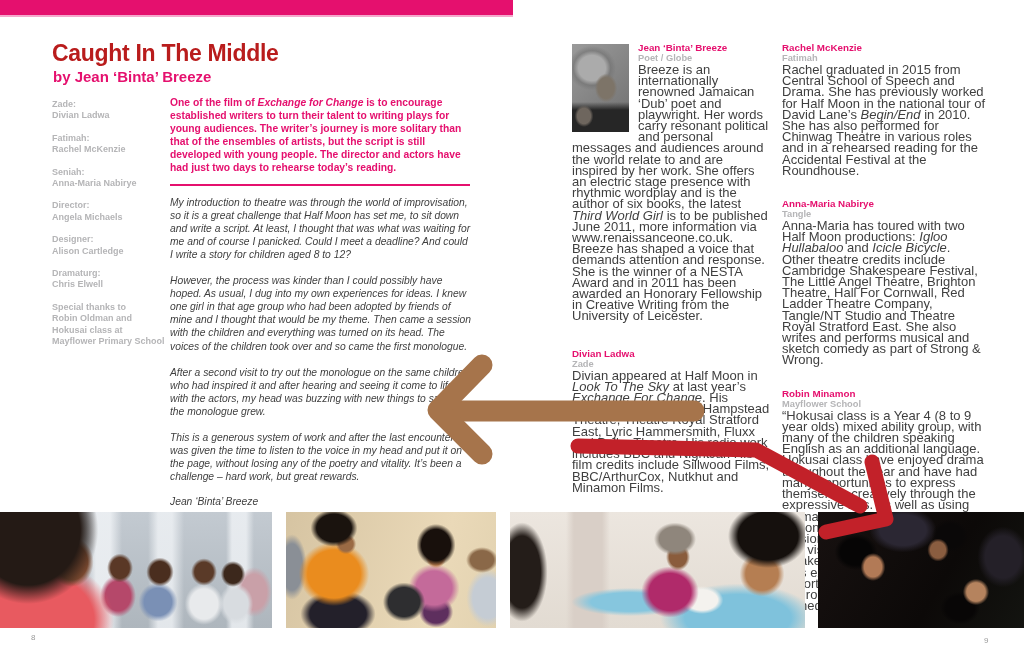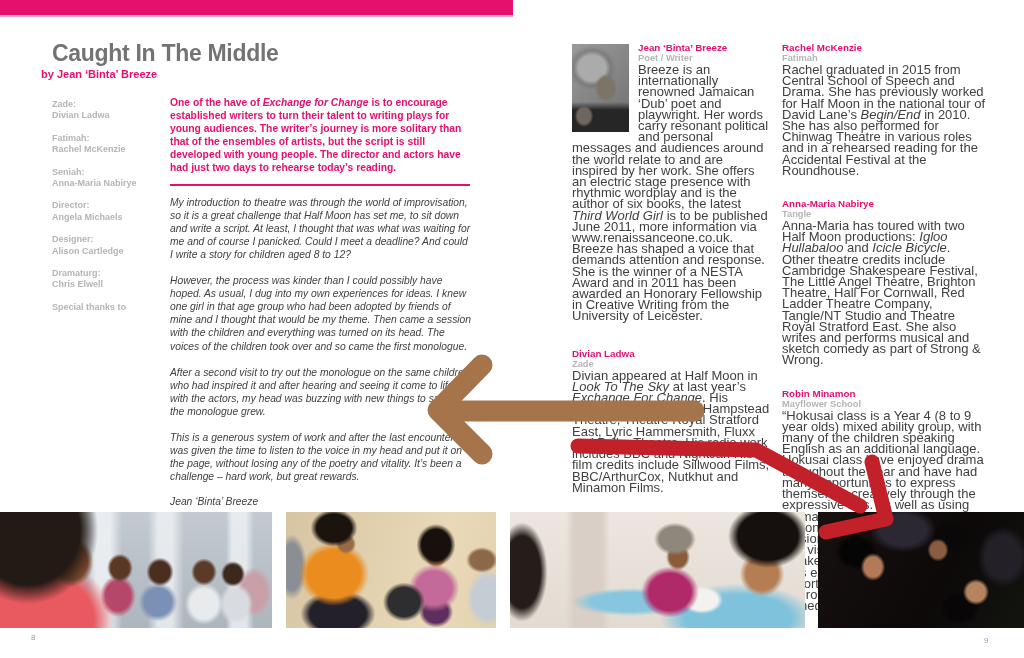--- a/index.html
+++ b/index.html
@@ -3,22 +3,22 @@
 <meta charset="utf-8">
 <style>
   html,body{margin:0;padding:0;background:#e9e9e9;}
   .page{position:relative;width:1024px;height:658px;background:#ffffff;overflow:hidden;
         font-family:"Liberation Sans",sans-serif;}
   
   .topbar{position:absolute;left:0;top:0;width:513px;height:15px;background:#E5106E;
           border-bottom:2px solid #F5A8CC;}
   
   .title{position:absolute;left:52px;top:40px;font-size:23px;font-weight:bold;
-         color:#737373;letter-spacing:-0.3px;}
-  .byline{position:absolute;left:41px;top:68px;font-size:11px;font-weight:bold;color:#E5106E;}
+         color:#b91c1c;letter-spacing:-0.3px;}
+  .byline{position:absolute;left:53px;top:68px;font-size:15px;font-weight:bold;color:#E5106E;}
   
   .credits{position:absolute;left:52px;top:99px;width:116px;}
   .credit{margin-bottom:11px;font-size:9px;line-height:11.4px;font-weight:bold;color:#B5B5B7;}
   
   .main-col{position:absolute;left:170px;top:96px;width:302px;}
   .intro{margin:0;font-size:10.3px;line-height:13.1px;font-weight:bold;color:#E5106E;}
   .rule{margin:9px 0 0 0;border:none;border-top:2px solid #E5106E;width:300px;}
   .bodytext p{margin:0 0 13px 0;font-size:10.3px;line-height:13.1px;color:#3F3F3F;}
   .signature{margin-top:2px;font-size:10.3px;font-style:italic;color:#3F3F3F;}
   
@@ -128,40 +128,41 @@
     <div class="credit">
       <div>Designer:</div>
       <div>Alison Cartledge</div>
     </div>
     <div class="credit">
       <div>Dramaturg:</div>
       <div>Chris Elwell</div>
     </div>
     <div class="credit">
       <div>Special thanks to</div>
+      <div>Robin Oldman and Hokusai class at Mayflower Primary School</div>
     </div>
   </div>
 
   <div class="main-col">
-    <p class="intro"><span>One of the have of </span><i>Exchange for Change</i><span> is to encourage established writers to turn their talent to writing plays for young audiences. The writer’s journey is more solitary than that of the ensembles of artists, but the script is still developed with young people. The director and actors have had just two days to rehearse today’s reading.</span></p>
+    <p class="intro"><span>One of the film of </span><i>Exchange for Change</i><span> is to encourage established writers to turn their talent to writing plays for young audiences. The writer’s journey is more solitary than that of the ensembles of artists, but the script is still developed with young people. The director and actors have had just two days to rehearse today’s reading.</span></p>
     <hr class="rule">
     <div class="bodytext" style="margin-top:10px;font-style:italic;">
       <p>My introduction to theatre was through the world of improvisation, so it is a great challenge that Half Moon has set me, to sit down and write a script. At least, I thought that was what was waiting for me and of course I panicked. Could I meet a deadline? And could I write a story for children aged 8 to 12?</p>
       <p>However, the process was kinder than I could possibly have hoped. As usual, I dug into my own experiences for ideas. I knew one girl in that age group who had been adopted by friends of mine and I thought that would be my theme. Then came a session with the children and everything was turned on its head. The voices of the children took over and so came the first monologue.</p>
       <p>After a second visit to try out the monologue on the same children who had inspired it and after hearing and seeing it come to life with the actors, my head was buzzing with new things to say as the monologue grew.</p>
       <p>This is a generous system of work and after the last encounter I was given the time to listen to the voice in my head and put it on the page, without losing any of the poetry and vitality. It’s been a challenge – hard work, but great rewards.</p>
     </div>
     <div class="signature">Jean ‘Binta’ Breeze</div>
   </div>
 
   <div class="col col1">
     <div class="bio">
       <div class="portrait"></div>
       <h3>Jean ‘Binta’ Breeze</h3>
-      <div class="role">Poet / Writer</div>
+      <div class="role">Poet / Globe</div>
       <div class="biotext"><span>Breeze is an internationally renowned Jamaican ‘Dub’ poet and playwright. Her words carry resonant political and personal messages and audiences around the world relate to and are inspired by her work. She offers an electric stage presence with rhythmic wordplay and is the author of six books, the latest </span><i>Third World Girl</i><span> is to be published June 2011, more information via www.renaissanceone.co.uk. Breeze has shaped a voice that demands attention and response. She is the winner of a NESTA Award and in 2011 has been awarded an Honorary Fellowship in Creative Writing from the University of Leicester.</span></div>
     </div>
     <div class="bio bio2">
       <h3>Divian Ladwa</h3>
       <div class="role">Zade</div>
       <div class="biotext"><span>Divian appeared at Half Moon in </span><i>Look To The Sky</i><span> at last year’s </span><i>Exchange For Change</i><span>. His theatre credits include Hampstead Theatre, Theatre Royal Stratford East, Lyric Hammersmith, Fluxx and Polka Theatre. His radio work includes BBC and NightJar. His film credits include Sillwood Films, BBC/ArthurCox, Nutkhut and Minamon Films.</span></div>
     </div>
   </div>
 
   <div class="col col2">

